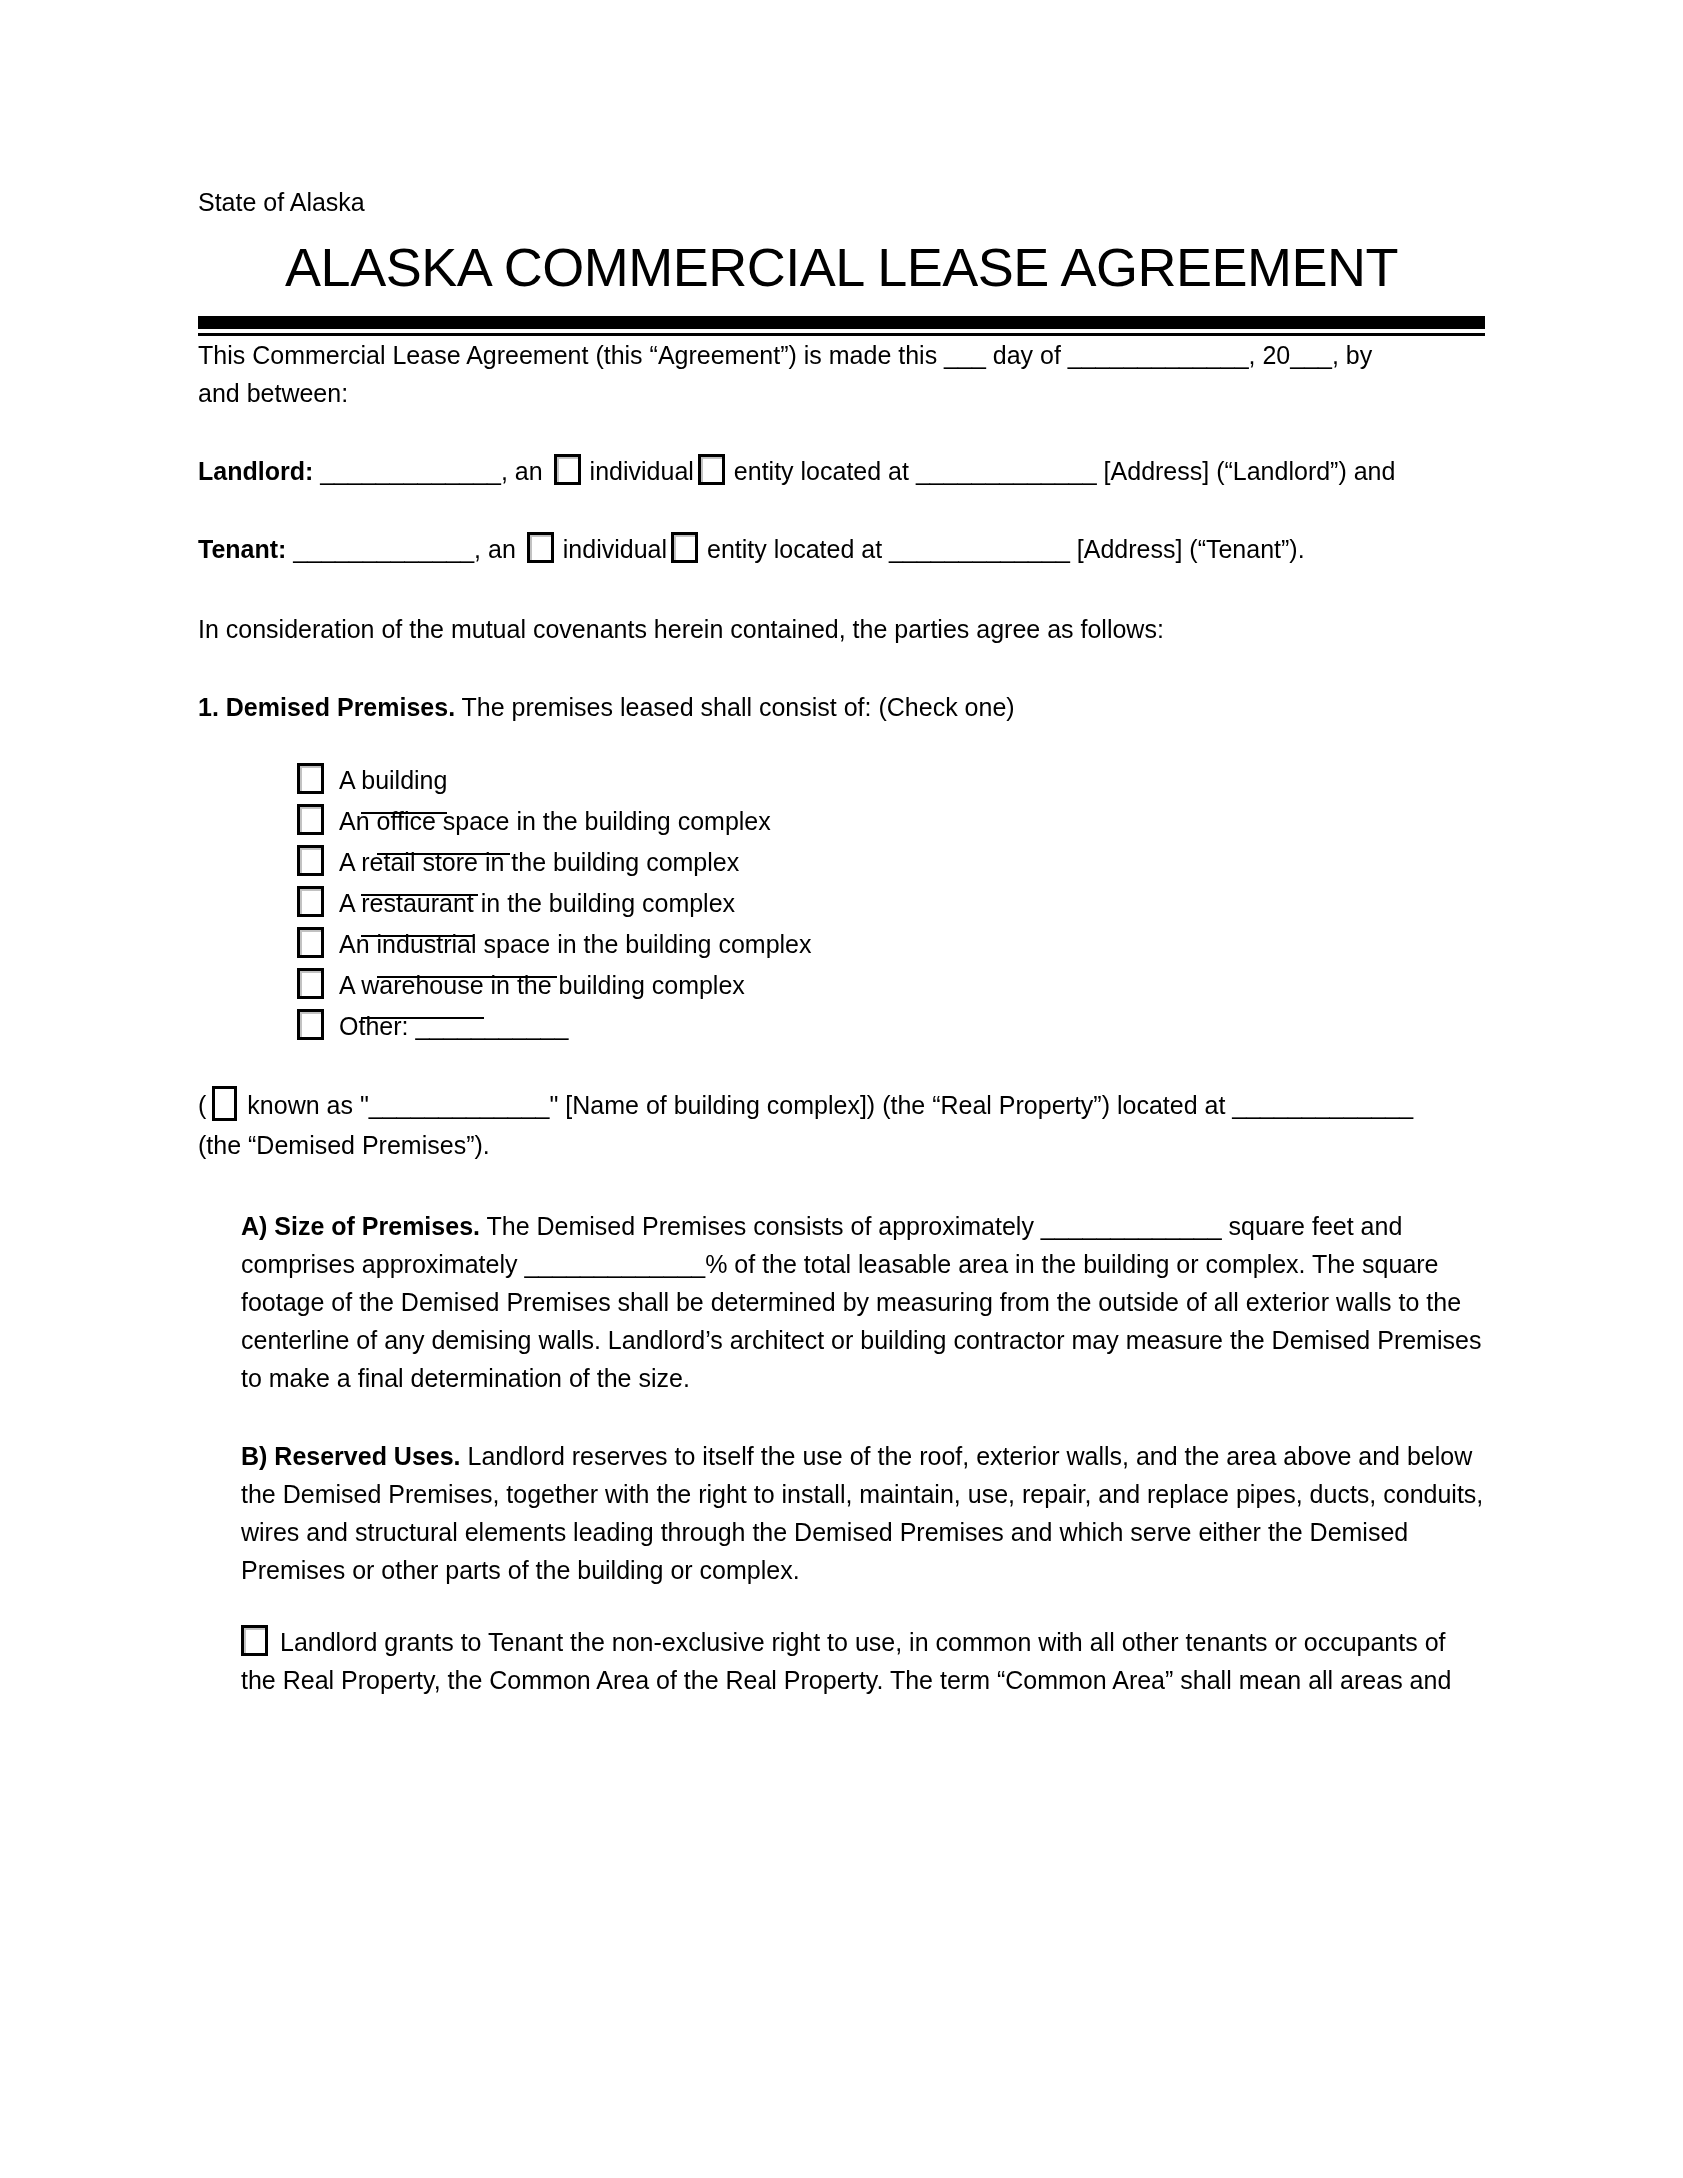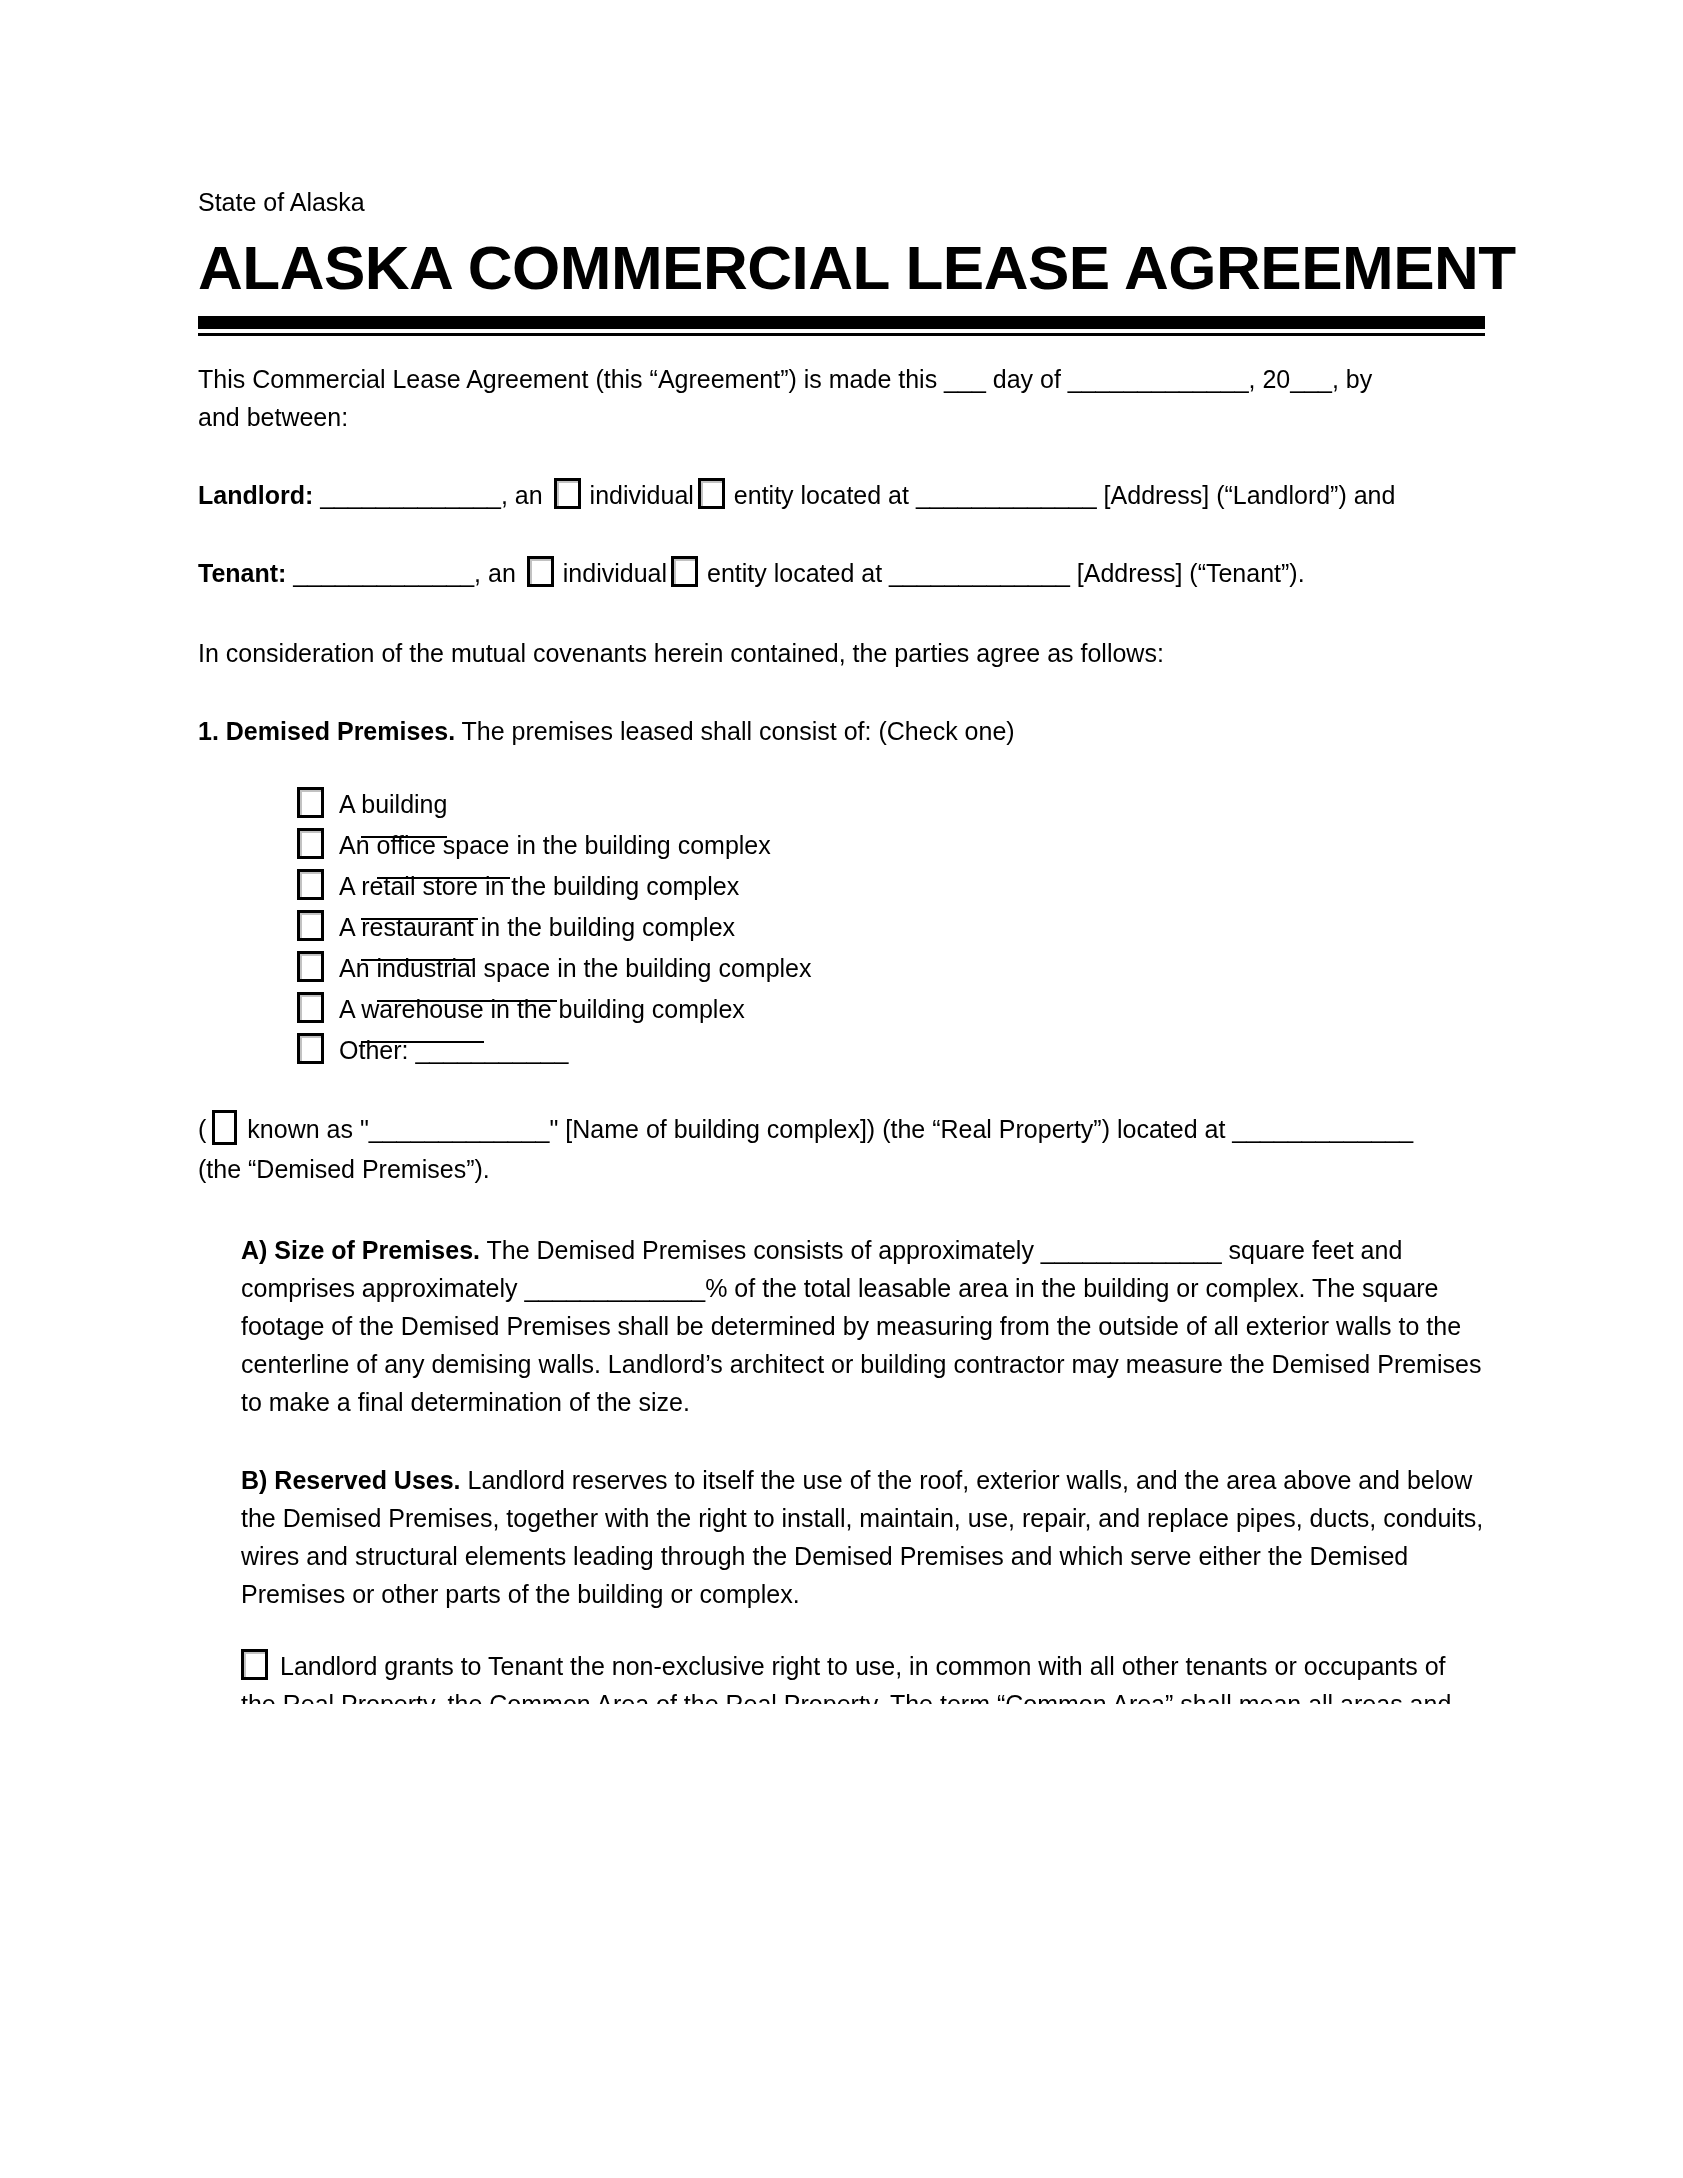--- a/index.html
+++ b/index.html
@@ -13,31 +13,31 @@
     color: #000000;
     font-family: "Liberation Sans", "DejaVu Sans", sans-serif;
     overflow: hidden;
   }
   p { font-size: 25px; line-height: 38px; margin: 0; }
   b { font-weight: bold; margin-top: 43px; }
 
   .state { font-size: 25px; line-height: 38px; }
   .title {
     margin: 16px 0 0 0;
-    font-size: 62px;
+    font-size: 54px;
     line-height: 61px;
-    font-weight: bold;
+    font-weight: normal;
     text-align: center;
     letter-spacing: -0.5px;
     white-space: nowrap;
   }
   .rule  { margin-top: 18px; height: 13px; background: #000; }
   .rule2 { margin-top: 4px;  height: 3px;  background: #000; }
 
-  .intro         { margin-top: 24px; }
+  .intro         { }
   .party         { margin-top: 40px; white-space: nowrap; }
   .consideration { margin-top: 42px; }
   .s1-heading    { margin-top: 40px; }
 
   .options { margin-top: 34px; padding-left: 99px; }
   .opt     { font-size: 25px; line-height: 41px; }
 
   .known  { margin-top: 38px; line-height: 40px; }
   .indent { padding-left: 43px; }
   .sec-a  { margin-top: 42px; }

